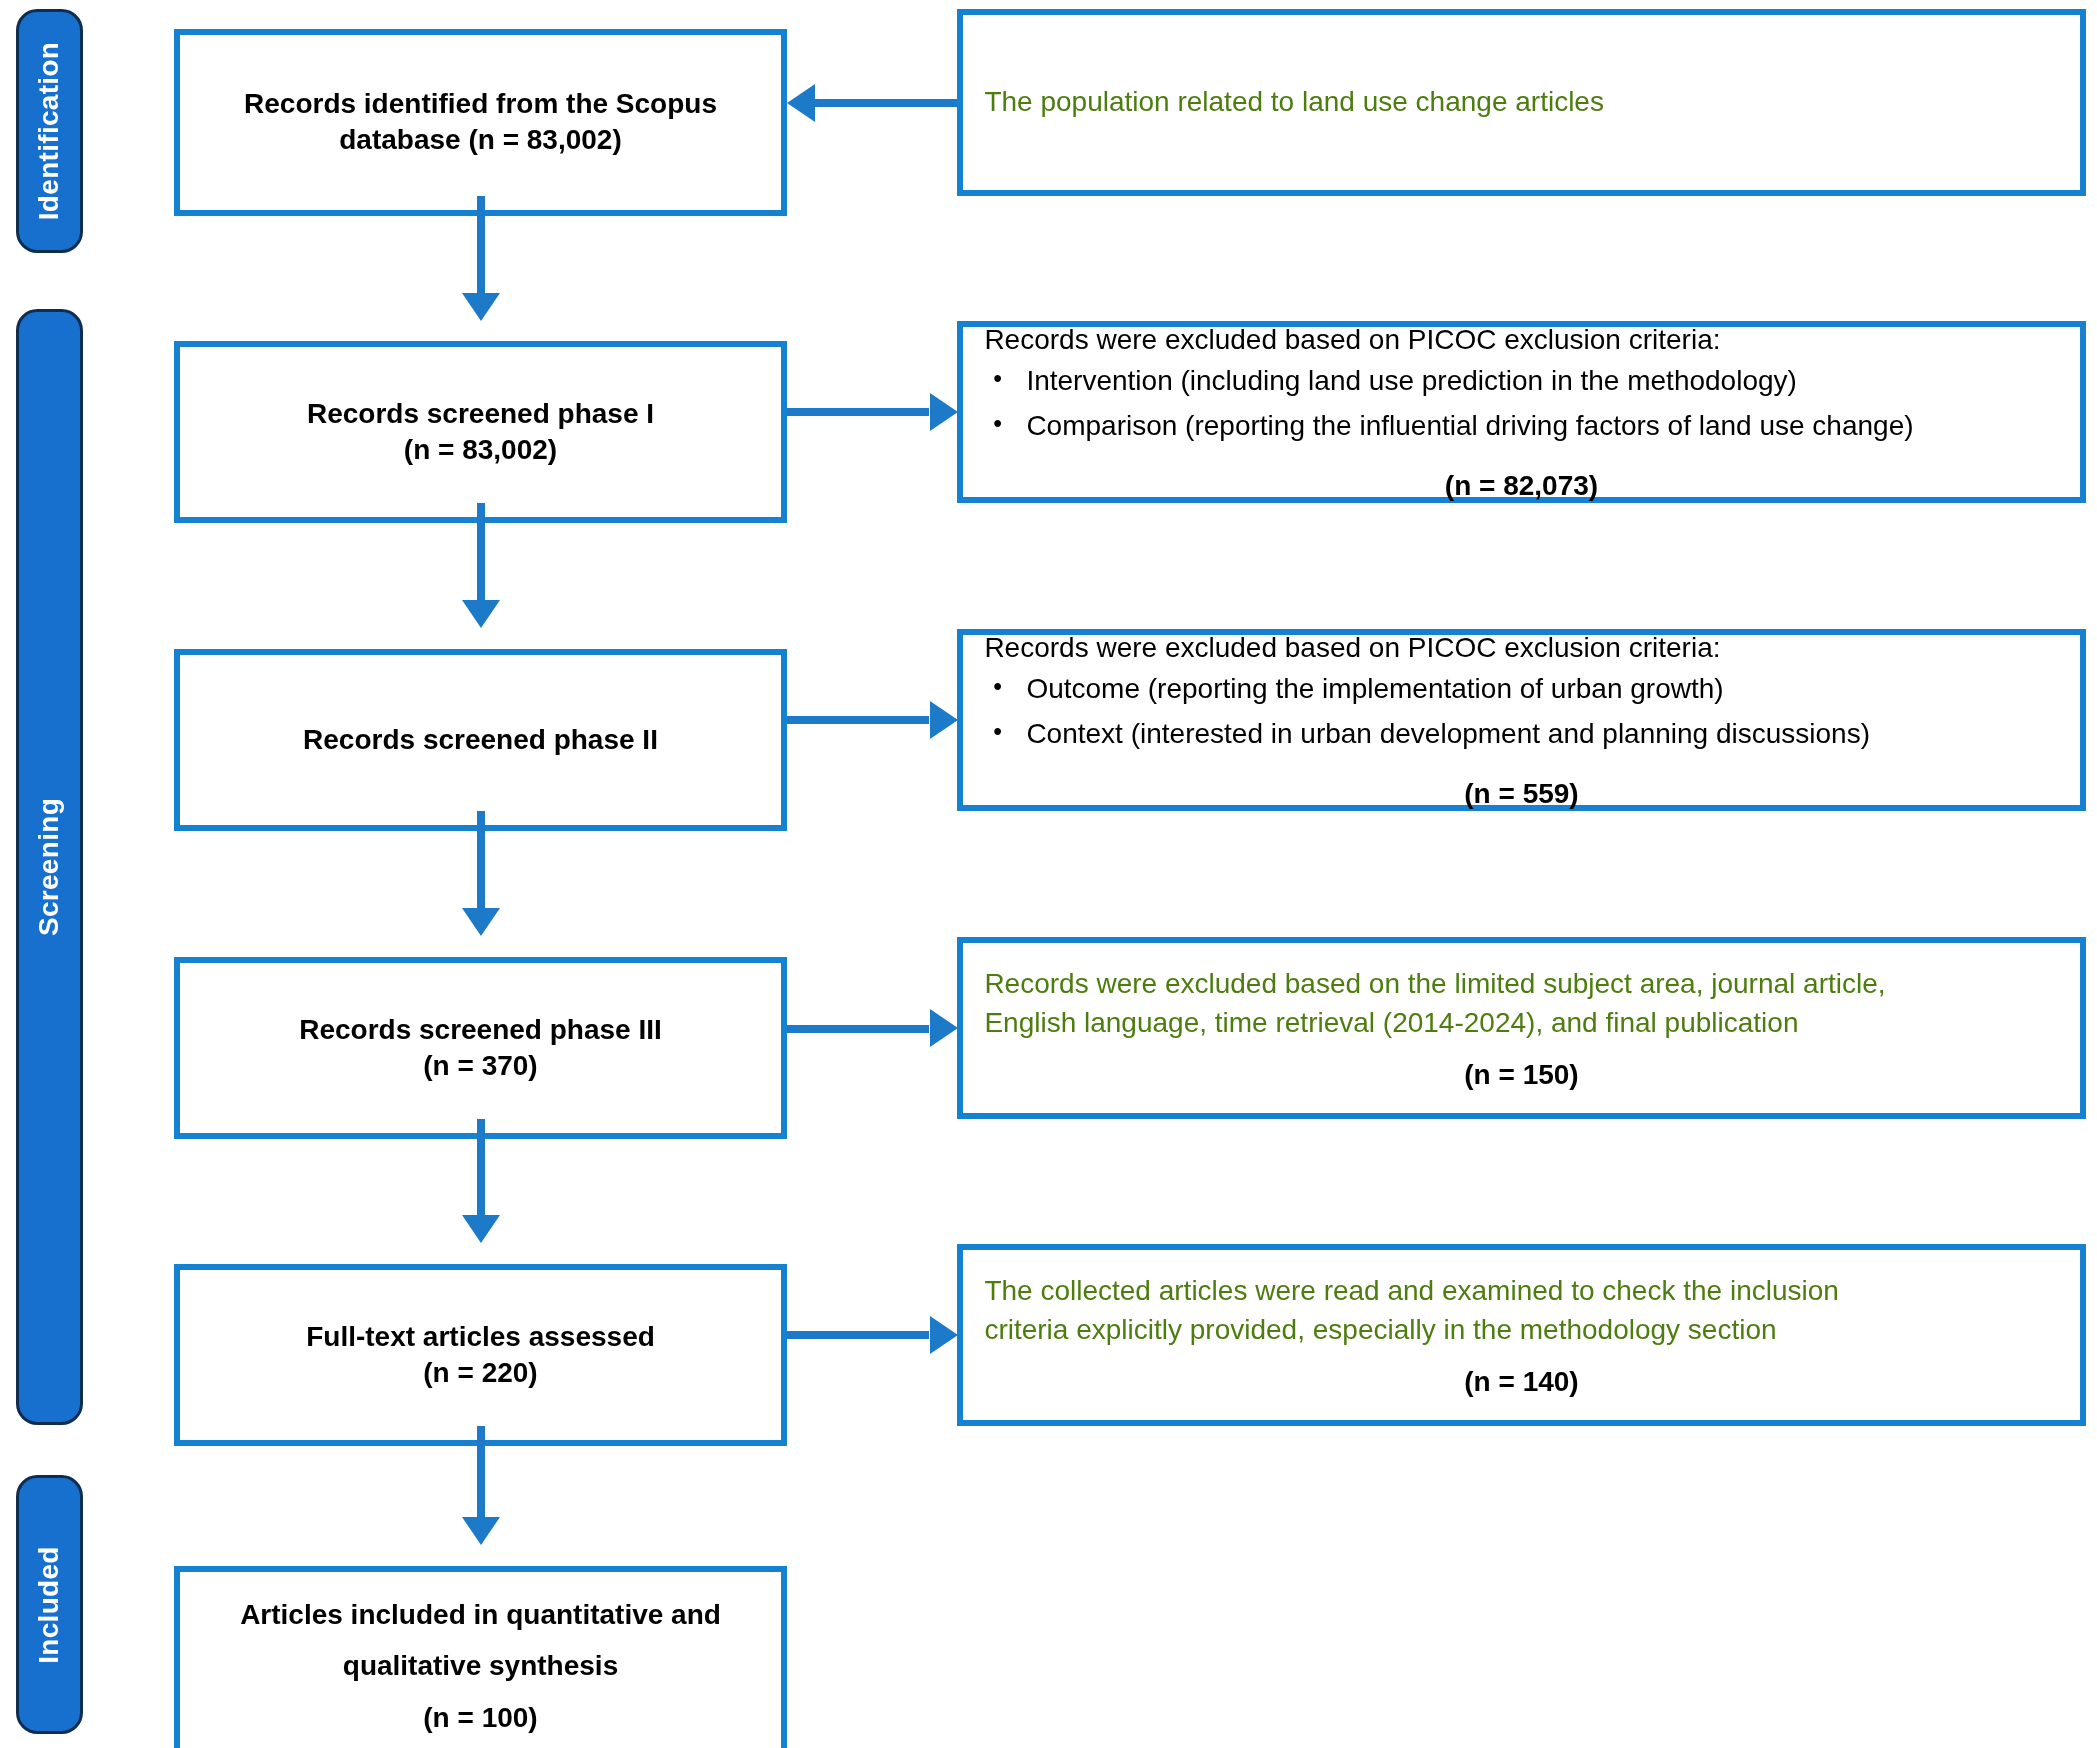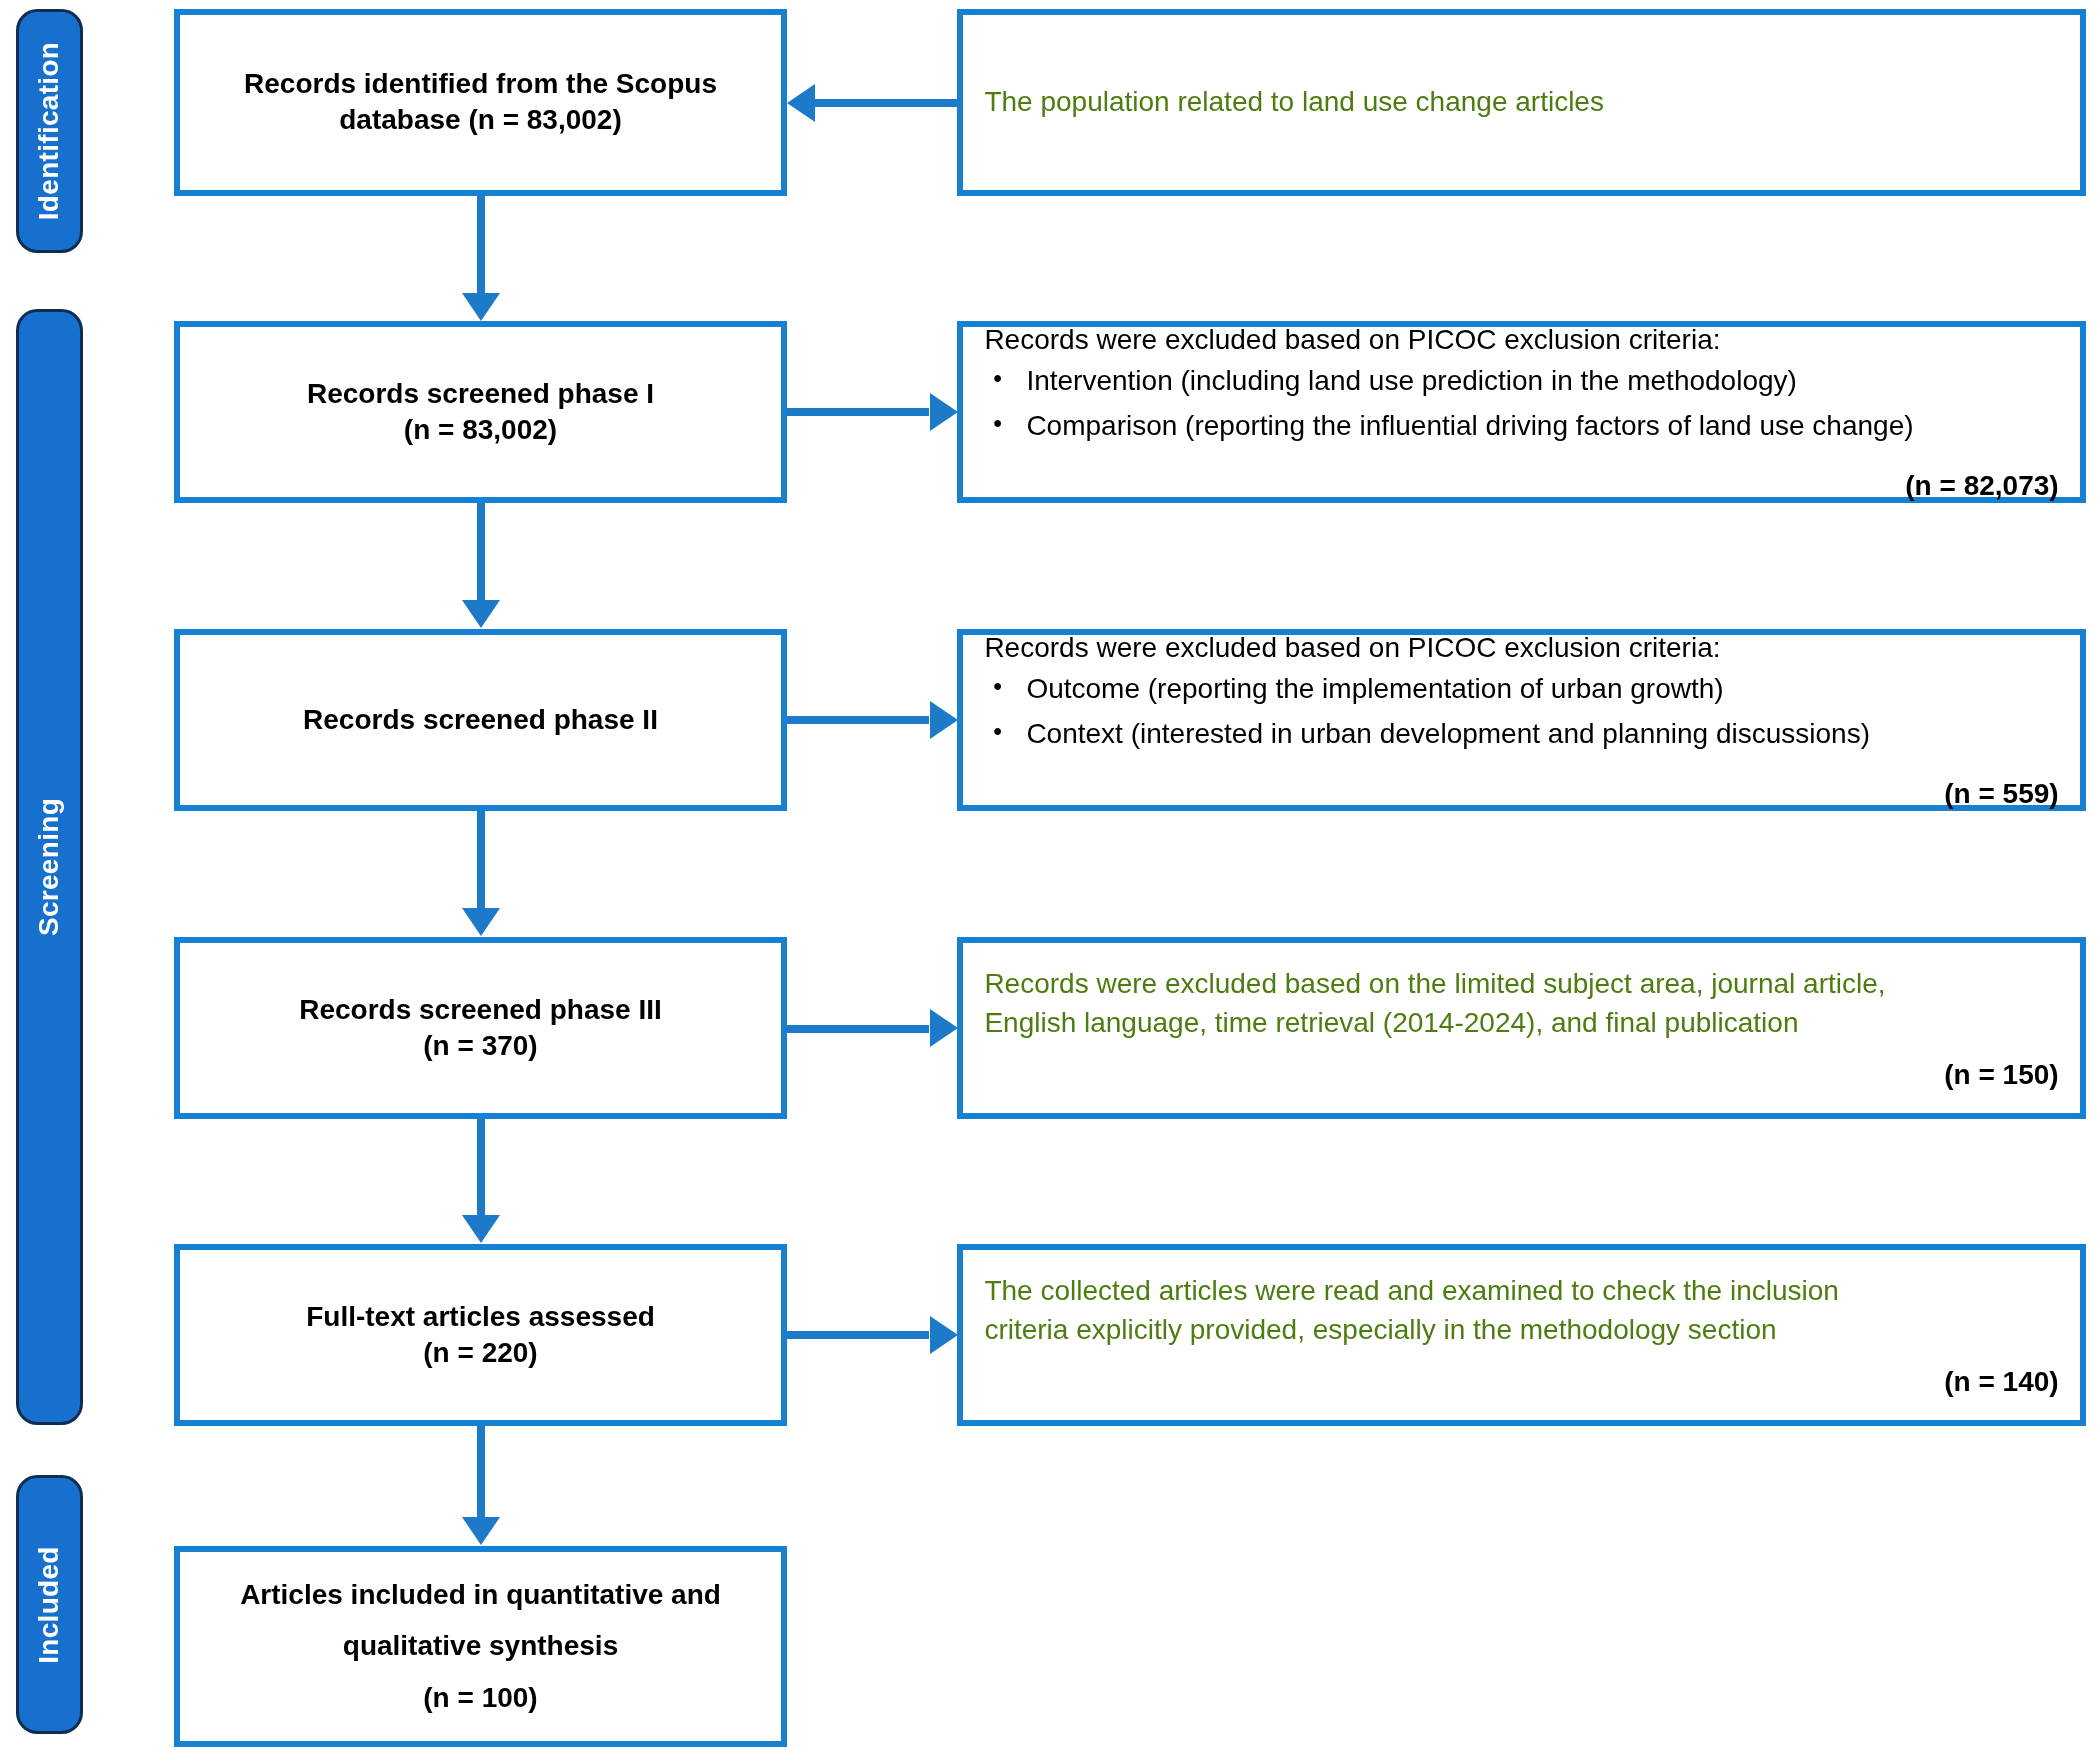--- a/index.html
+++ b/index.html
@@ -38,21 +38,21 @@
   
   .flow-box{
     position:absolute;
     box-sizing:border-box;
     background:#ffffff;
     border:6.3px solid #1681D0;
     display:flex;
     flex-direction:column;
     justify-content:center;
   }
-  .flow-box.center{ align-items:center; text-align:center; }
+  .flow-box.center{ align-items:center; text-align:center;margin-top:20px; }
   .flow-box.left  { align-items:flex-start; text-align:left; }
 
   .box-text{
     font-size:28px;
     line-height:1.30;
     color:#000000;
     padding:0 21.4px;
     width:100%;
     box-sizing:border-box;
   }
@@ -85,21 +85,21 @@
   ul.crit-list li:before{
     content:"\2022";
     position:absolute;
     left:8.8px;
     top:-1.3px;
     font-size:25px;
   }
   .count-line{
     font-size:28px;
     font-weight:bold;
-    text-align:right;
+    text-align:center;
     width:100%;
     box-sizing:border-box;
     padding:0 21.4px;
     margin-top:17px;
     color:#000;
   }
   .para{
     font-size:28px;
     line-height:1.38;
     color:#4d7c0f;

